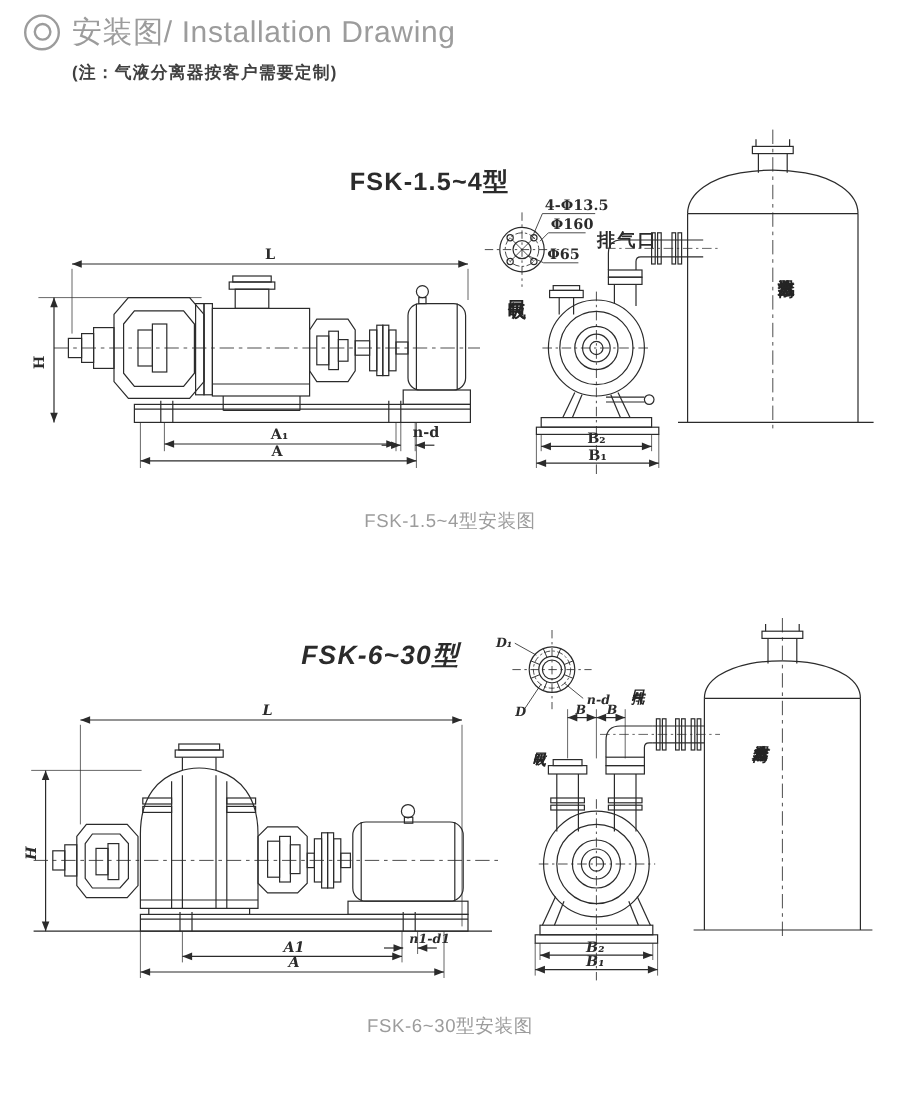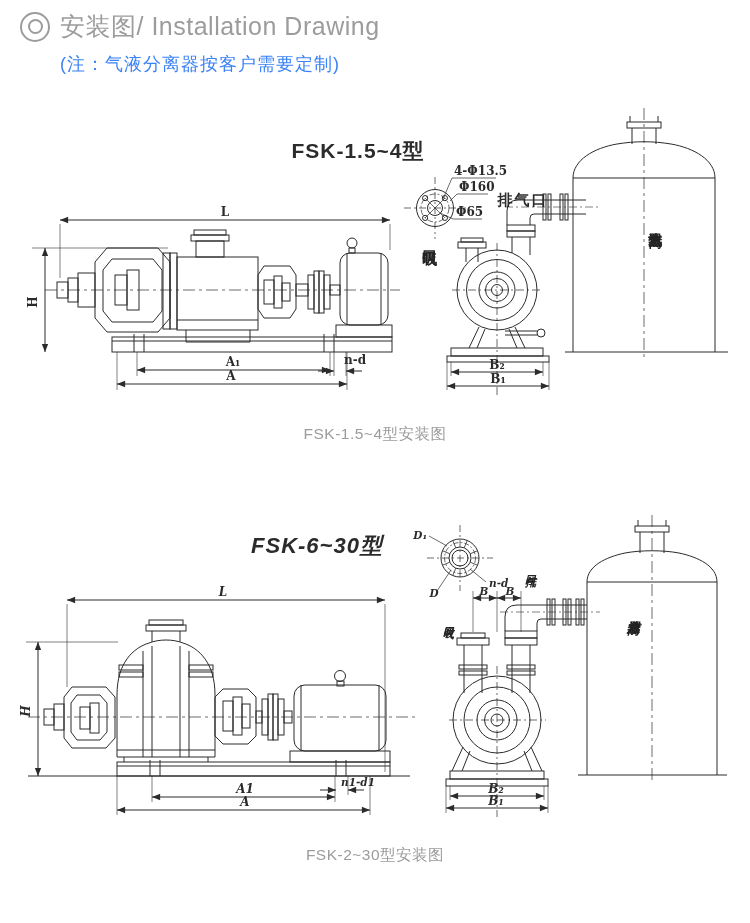--- a/index.html
+++ b/index.html
@@ -6,21 +6,21 @@
   body{
     width:750px;height:923px;background:#ffffff;position:relative;overflow:hidden;
     font-family:"Liberation Sans", sans-serif;
   }
   
   .hdr{position:absolute;left:20px;top:10px;display:flex;align-items:center;gap:10px;}
   .ring-icon{width:26px;height:26px;border:2.5px solid #9c9c9c;border-radius:50%;
     display:flex;align-items:center;justify-content:center;}
   .ring-icon .inner{width:11px;height:11px;border:2.5px solid #9c9c9c;border-radius:50%;}
   .hdr-title{font-size:25px;color:#9c9c9c;letter-spacing:0.5px;}
-  .note{position:absolute;left:60px;top:52px;font-size:18px;font-weight:normal;color:#3b82f6;letter-spacing:1px;}
+  .note{position:absolute;left:60px;top:52px;font-size:14px;font-weight:bold;color:#404040;letter-spacing:1px;}
   
   .fig{position:absolute;left:0;width:680px;}
   #fig1{top:90px;height:370px;}
   #fig2{top:505px;height:380px;font-style:italic;}
   .vlabel{position:absolute;writing-mode:vertical-rl;text-orientation:upright;
     color:#242424;line-height:1.05;}
   .port-label{font-weight:bold;}
   .caption{position:absolute;left:0;width:750px;text-align:center;color:#9c9c9c;font-size:15.5px;letter-spacing:0.5px;}
   #cap1{top:424px;} #cap2{top:845px;}
   svg{position:absolute;left:0;top:0;}
@@ -384,13 +384,13 @@
   <text class="dimtxt-s" x="510" y="90" text-anchor="middle">B</text>
   <text class="dimtxt" x="496" y="288" text-anchor="middle" font-size="11.5">B₂</text>
   <text class="dimtxt" x="496" y="300" text-anchor="middle" font-size="11.5">B₁</text>
 </svg>
 
 <div class="vlabel port-label" style="left:524px;top:62px;font-size:11px;">排气口</div>
 <div class="vlabel port-label" style="left:442px;top:114px;font-size:11px;">吸气口</div>
 <div class="vlabel" style="left:626px;top:106px;font-size:13px;font-weight:bold;">汽水分离器</div>
 </div>
 
-<div class="caption" id="cap2">FSK-2~30型安装图</div>
+<div class="caption" id="cap2">FSK-6~30型安装图</div>
 
 </body></html>

